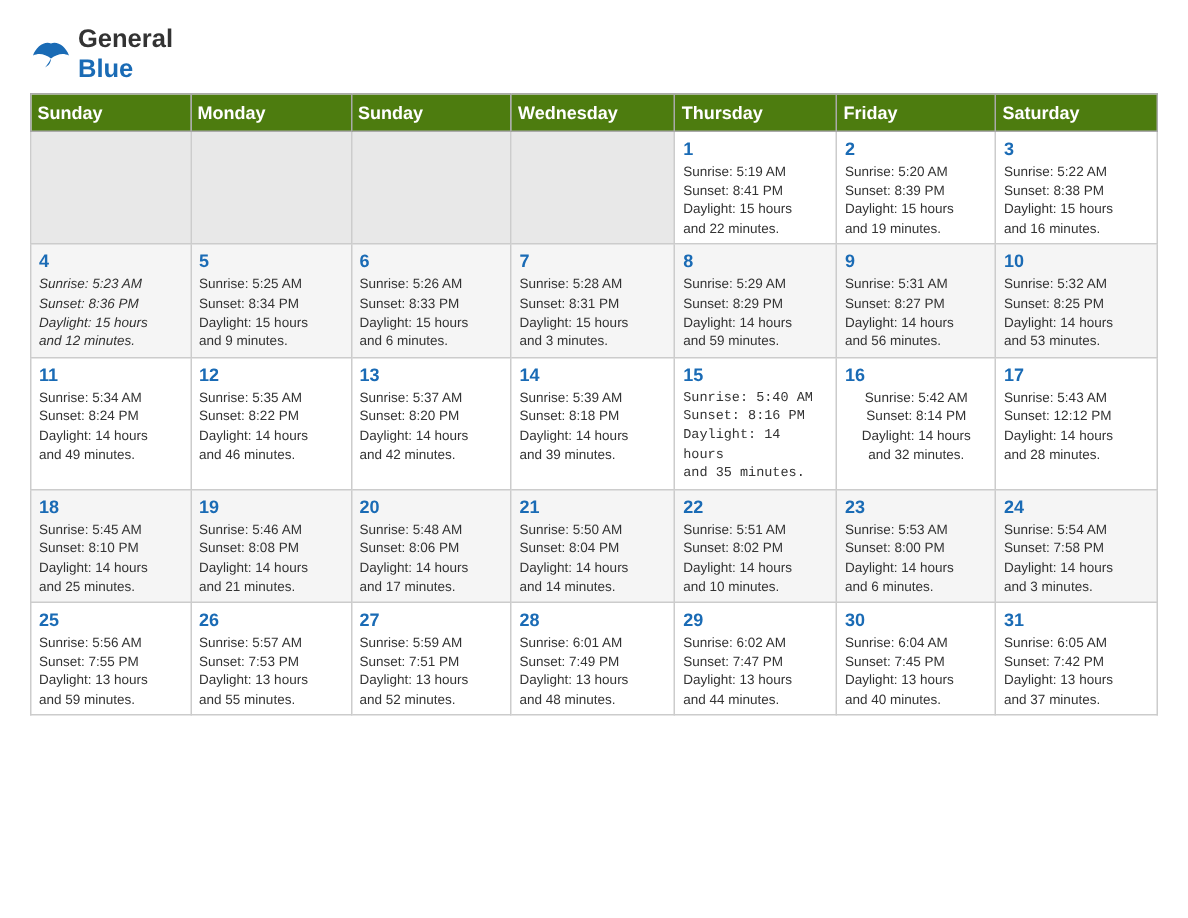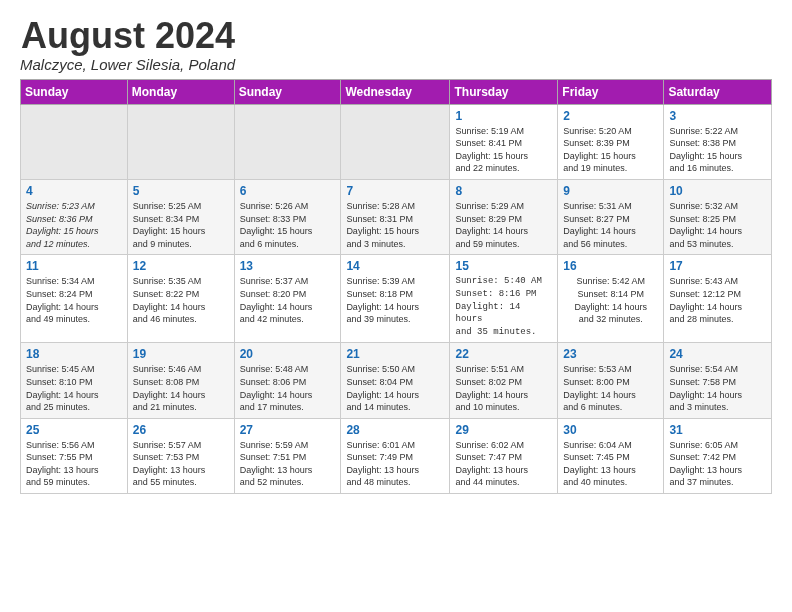--- a/index.html
+++ b/index.html
@@ -52,21 +52,21 @@
       font-size: 15px;
       color: #333;
       font-style: italic;
     }
     .calendar {
       width: 100%;
       border-collapse: collapse;
       margin-top: 6px;
     }
     .calendar th {
-      background: #a21caf;
+      background: #4d7c0f;
       color: #fff;
       font-size: 12px;
       font-weight: bold;
       padding: 5px 4px;
       text-align: left;
       border: 1px solid #aaa;
     }
     .calendar td {
       vertical-align: top;
       border: 1px solid #ccc;
@@ -94,23 +94,29 @@
       font-size: 9px;
       line-height: 1.4;
       color: #333;
     }
   </style>
 </head>
 <body>
 
 <div class="page">
   <div class="header-top">
-    <div class="title-block">
-      <div class="title-month">August 2024</div>
-      <div class="title-location">Malczyce, Lower Silesia, Poland</div>
+    <div class="logo">
+      <svg class="logo-bird" viewBox="0 0 28 22" xmlns="http://www.w3.org/2000/svg">
+        <path d="M14 4 C10 2, 4 6, 2 12 C6 10, 10 11, 14 14 C18 11, 22 10, 26 12 C24 6, 18 2, 14 4Z" fill="#1a6bb5"></path>
+        <path d="M14 14 C14 14, 12 18, 10 20 C12 19, 14 17, 14 14Z" fill="#1a6bb5"></path>
+      </svg>
+      <div>
+        <span class="logo-text-general">General</span><br>
+        <span class="logo-text-blue">Blue</span>
+      </div>
     </div>
   </div>
 
   <table class="calendar">
     <thead>
       <tr>
       <th>Sunday</th>
           <th>Monday</th>
           <th>Sunday</th>
           <th>Wednesday</th>

